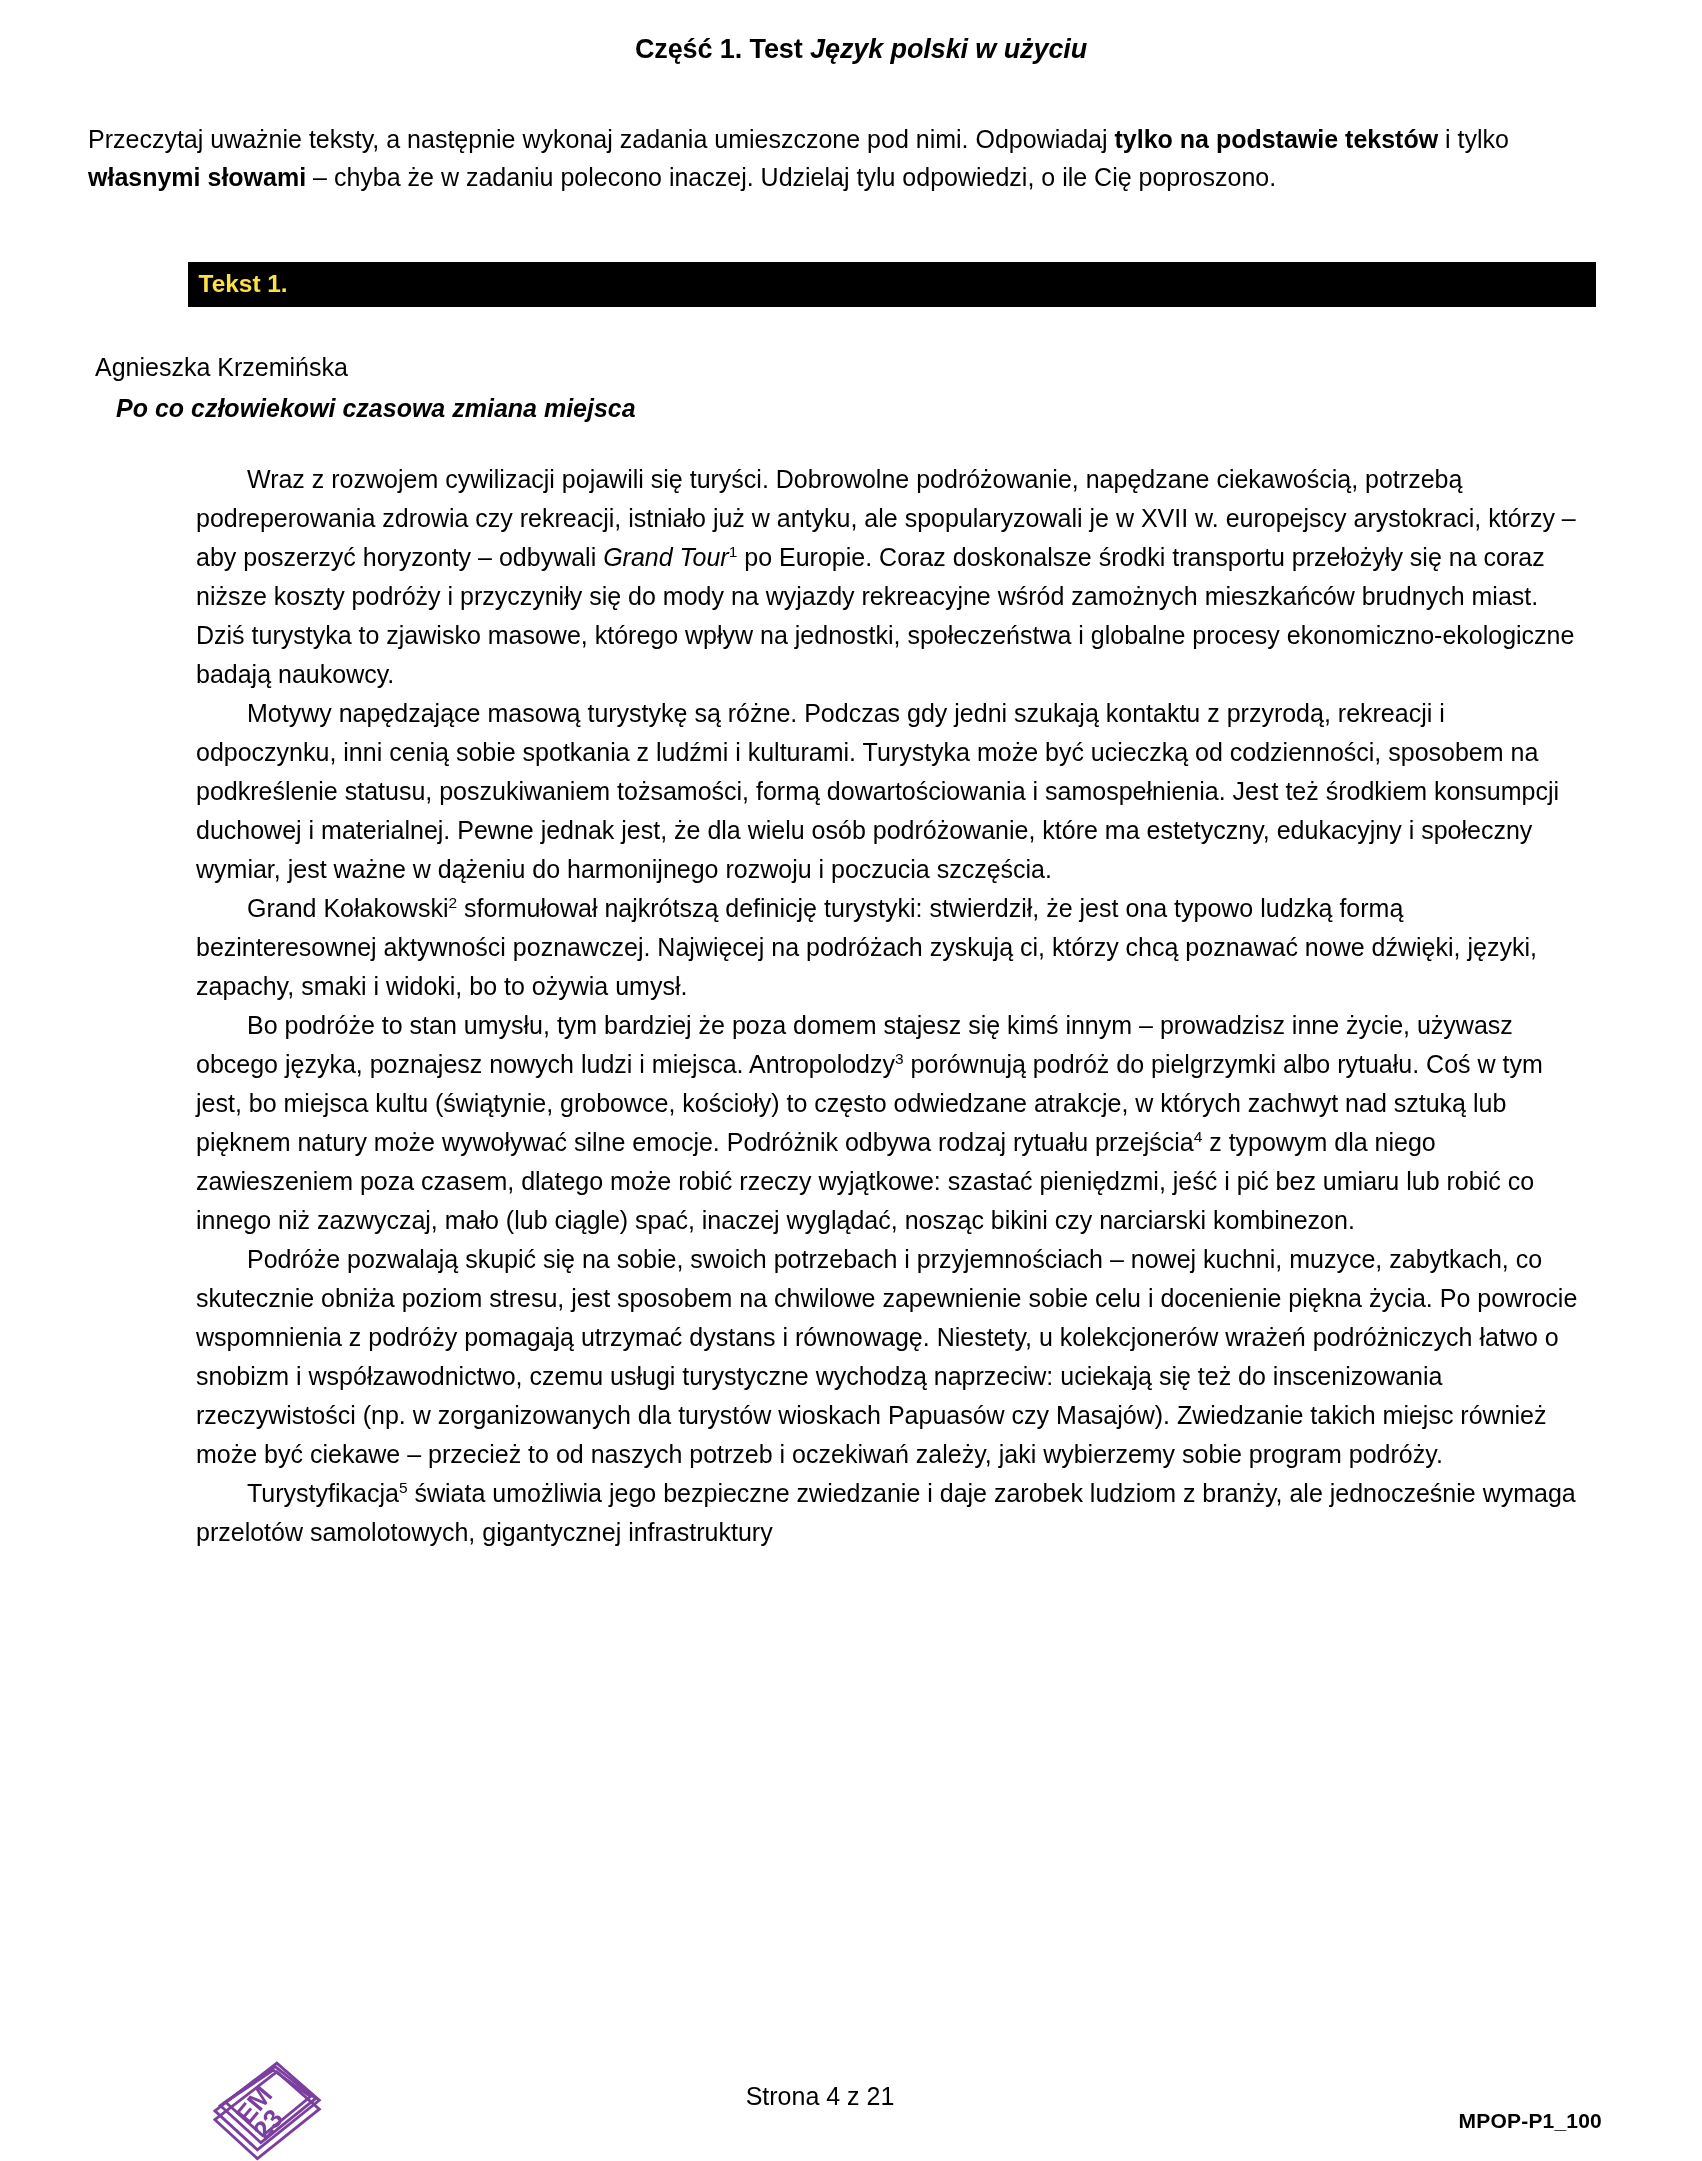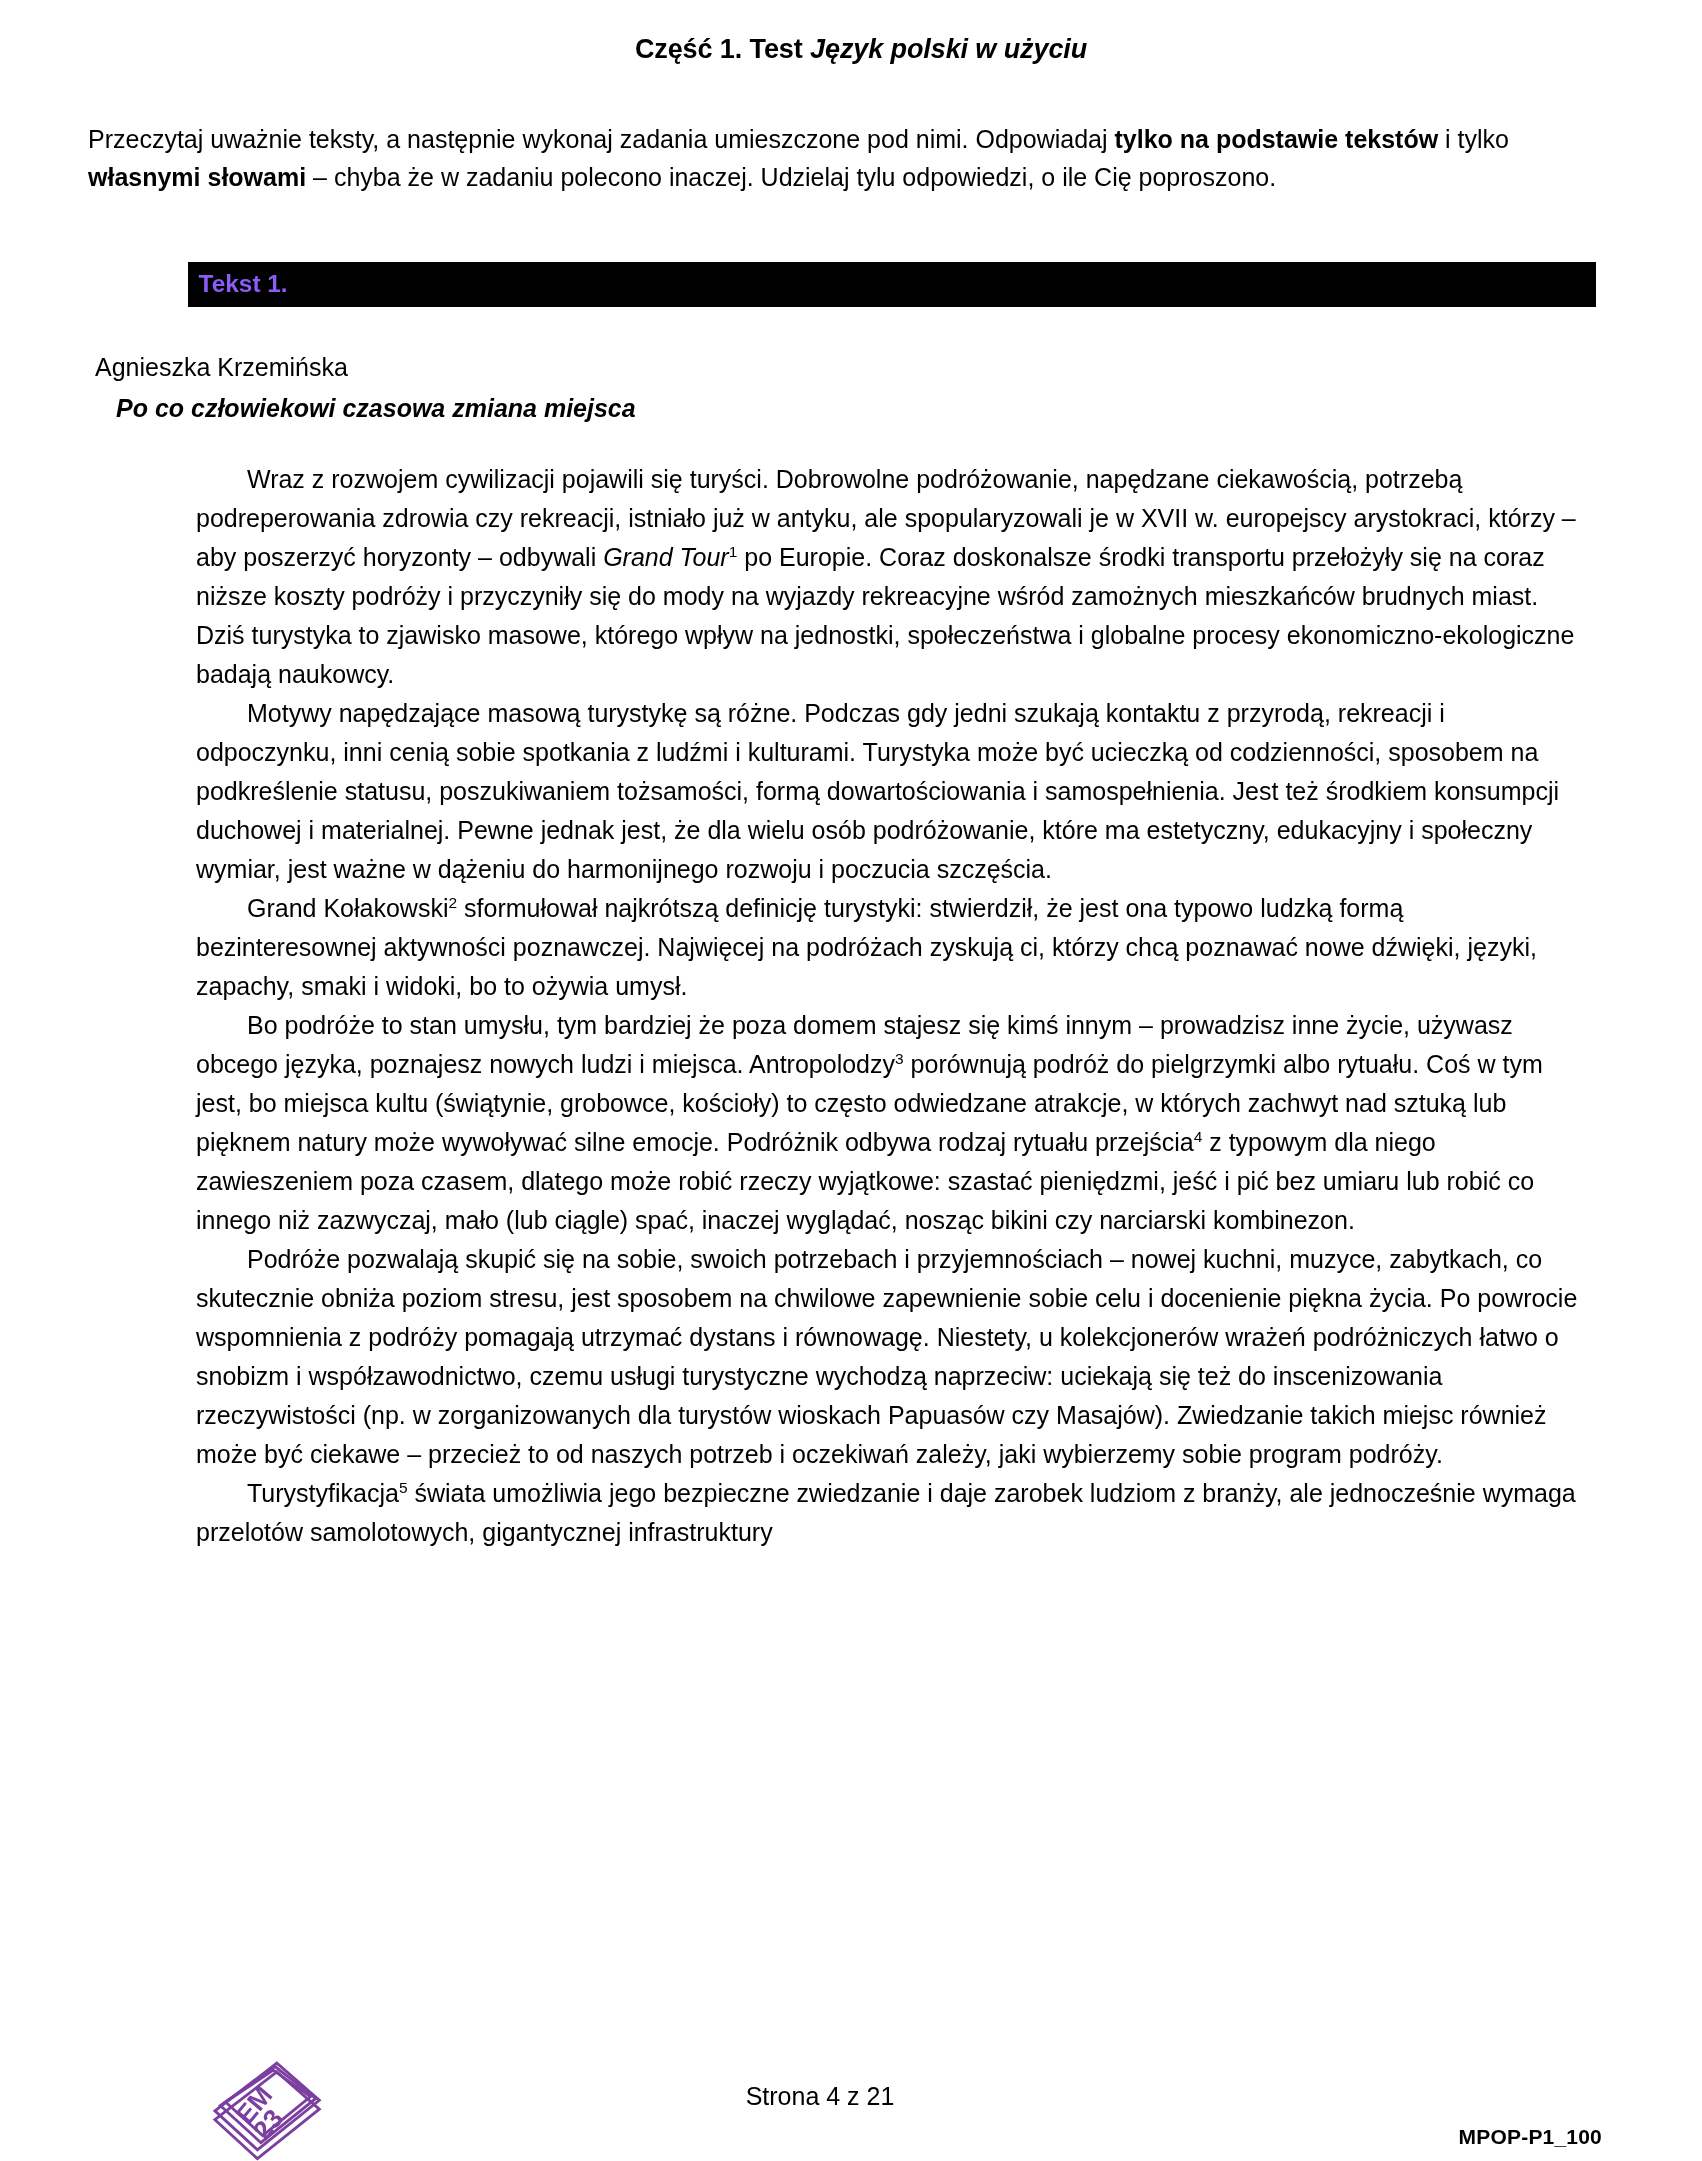--- a/index.html
+++ b/index.html
@@ -47,21 +47,21 @@
     text-align: left;
   }
   .intro b { font-weight: bold; }
 
   
   .section-bar {
     margin: 66px 0 0 0;
     margin-left: 188px;
     margin-right: 106px;
     background: #000000;
-    color: #8b5cf6;
+    color: #fde047;
     font-size: 24.4px;
     font-weight: bold;
     padding: 8px 0 9.8px 10.6px;
     line-height: 27.5px;
   }
 
   
   .byline {
     margin: 43px 0 0 0;
     padding-left: 95px;
@@ -109,21 +109,21 @@
     left: 0;
     right: 0;
     top: 35px;
     text-align: center;
     font-size: 25px;
     padding-right: 62px;
   }
   .doc-code {
     position: absolute;
     right: 100px;
-    top: 78px;
+    top: 62px;
     font-size: 21px;
     font-weight: bold;
     letter-spacing: 0.2px;
   }
   .logo {
     position: absolute;
     left: 206px;
     top: 8.9px;
     width: 124px;
     height: 115px;

